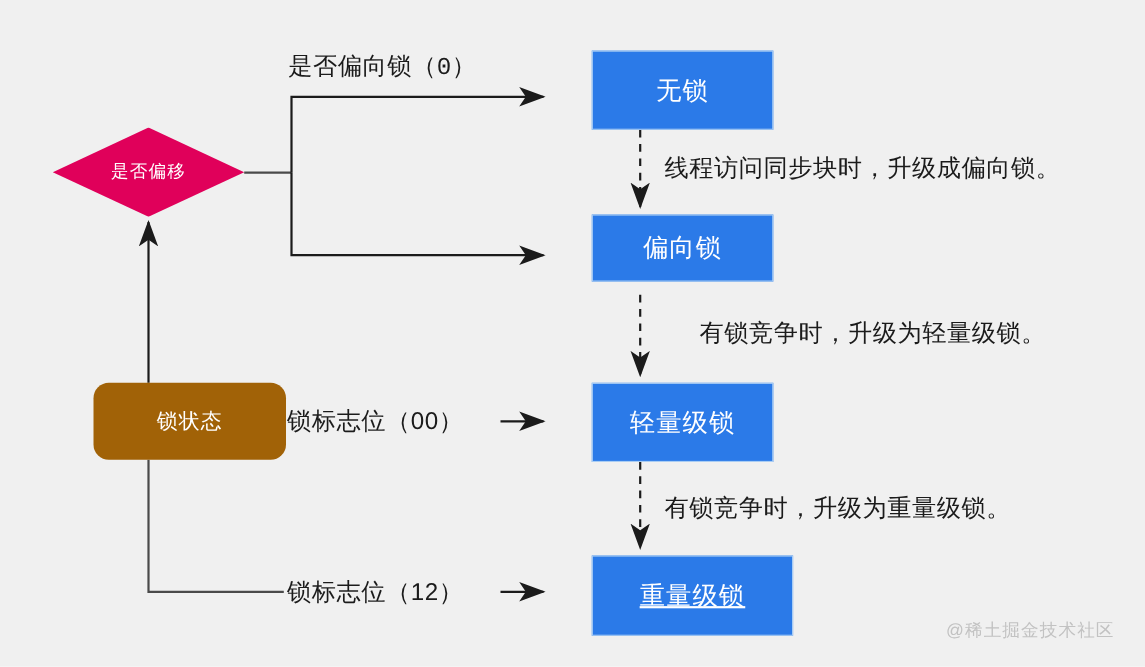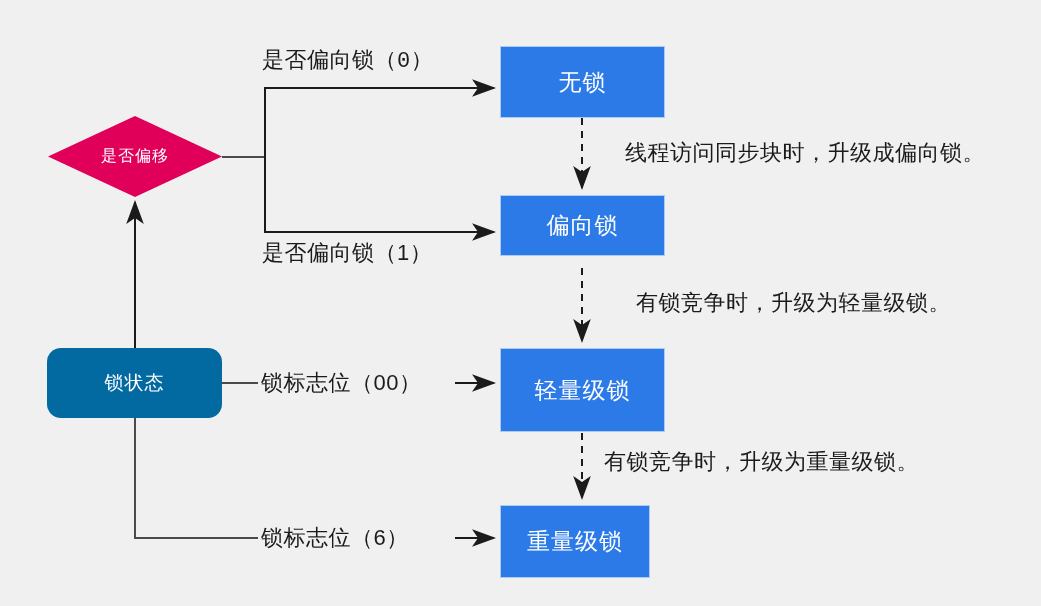--- a/index.html
+++ b/index.html
@@ -29,31 +29,32 @@
 
   
   .node {
     position: absolute;
     display: flex;
     align-items: center;
     justify-content: center;
     box-sizing: border-box;
     color: #ffffff;
     white-space: nowrap;
+    margin-left: 38px;
   }
 
   .node-rect {
     background: #2b7ae8;
     border: 1px solid #a9cdf4;
     font-size: 23px;
     letter-spacing: 1px;
   }
 
   .node-rounded {
-    background: #0369a1;
+    background: #a16207;
     border-radius: 14px;
     font-size: 19px;
     letter-spacing: 1px;
   }
 
   .diamond-wrap {
     position: absolute;
   }
   .diamond-shape {
     position: absolute;
@@ -140,37 +141,37 @@
   </div>
 
   <div class="node node-rect" style="left:500px; top:46px; width:165px; height:72px;">
     <span>无锁</span>
   </div>
 
   <div class="node node-rect" style="left:500px; top:195px; width:165px; height:61px;">
     <span>偏向锁</span>
   </div>
 
-  <div class="node node-rect" style="left:500px; top:348px; width:165px; height:84px;">
+  <div class="node node-rect" style="left:500px; top:348px; width:165px; height:72px;">
     <span>轻量级锁</span>
   </div>
 
-  <div class="node node-rect" style="left:500px; top:505px; width:150px; height:73px;">
+  <div class="node node-rect" style="left:500px; top:505px; width:183px; height:73px;text-decoration:underline;">
     <span>重量级锁</span>
   </div>
 
   <div class="edge-label" style="left:262px; top:45px;font-family:Liberation Mono, monospace;">是否偏向锁（0）</div>
 
-  <div class="edge-label" style="left:262px; top:238px;">是否偏向锁（1）</div>
 
 
   <div class="edge-label" style="left:261px; top:368px;">锁标志位（00）</div>
 
-  <div class="edge-label" style="left:261px; top:523px;">锁标志位（6）</div>
+  <div class="edge-label" style="left:261px; top:523px;">锁标志位（12）</div>
 
-  <div class="edge-label" style="left:625px; top:138px;">线程访问同步块时，升级成偏向锁。</div>
+  <div class="edge-label" style="left:604px; top:138px;">线程访问同步块时，升级成偏向锁。</div>
 
   <div class="edge-label" style="left:604px; top:288px;margin-left:32px;">有锁竞争时，升级为轻量级锁。</div>
 
   <div class="edge-label" style="left:604px; top:447px;">有锁竞争时，升级为重量级锁。</div>
 
+  <div class="watermark" style="left:860px; top:563px;">@稀土掘金技术社区</div>
 
 </div>
 
 </body></html>

